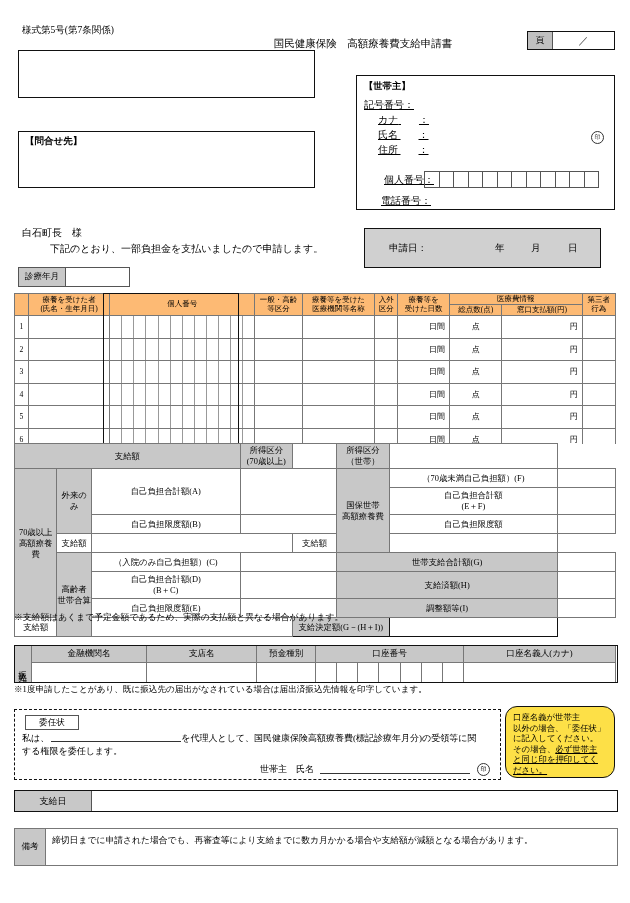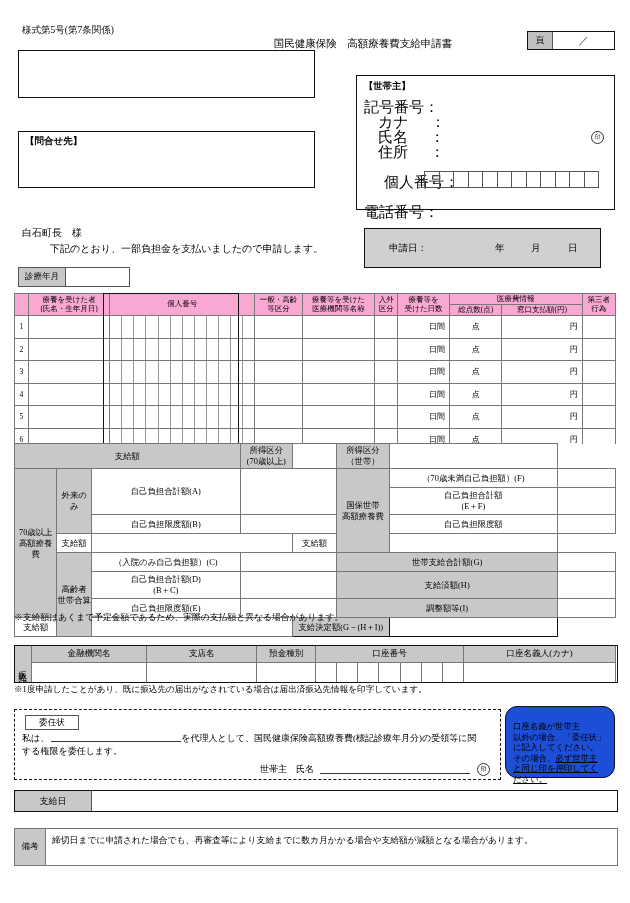--- a/index.html
+++ b/index.html
@@ -55,21 +55,21 @@
     border: 1.6px solid #111;
   }
   #contact-box .t { position:absolute; left: 6px; top: 3px; font-size: 9.5px; font-weight: bold; }
 
   
   #household-box {
     left: 356px; top: 75px; width: 257px; height: 133px;
     border: 1.6px solid #111;
   }
   #household-box .hh-title { position:absolute; left: 7px; top: 4px; font-size: 9.3px; font-weight: bold; }
-  .hh-row { position: absolute; font-size: 15px; }
+  .hh-row { position: absolute; font-size: 10px; text-decoration: underline; }
   #hh-seal {
     position:absolute; right: 10px; top: 55px;
     width: 11px; height: 11px; border: 1px solid #333; border-radius: 50%;
     font-size: 6px; display:flex; align-items:center; justify-content:center;
     color:#333;
   }
   #mynumber-boxes { position:absolute; left: 67px; top: 95px; display:flex; border:1px solid #555; }
   #mynumber-boxes .cell { width: 13.5px; height: 15px; border-right: 1px solid #555; }
   #mynumber-boxes .cell:last-child { border-right: none; }
 
@@ -95,21 +95,21 @@
 
   
   #main-table {
     left: 14px; top: 293px; width: 602px;
     border-collapse: collapse; font-size: 7.6px; position: absolute;
   }
   #main-table td, #main-table th {
     border: 1px solid #777; padding: 0; margin: 0;
     height: 21px; font-weight: normal;
   }
-  #main-table thead th { background: #f9a8d4; line-height: 1.12; font-size: 7.5px; }
+  #main-table thead th { background: #fdba74; line-height: 1.12; font-size: 7.5px; }
   #main-table .c-no { width: 12px; text-align:center; }
   #main-table .c-person { width: 75px; }
   #main-table .c-mynum { width: 134px; padding:0; }
   #main-table .c-kubun { width: 44px; }
   #main-table .c-hosp { width: 66px; }
   #main-table .c-inout { width: 21px; }
   #main-table .c-days { width: 47px; }
   #main-table .c-pts { width: 48px; }
   #main-table .c-pay { width: 74px; }
   #main-table .c-third { width: 30px; }
@@ -183,22 +183,22 @@
   #del-seal {
     position:absolute; left: 462px; top: 53px; width: 11px; height: 11px;
     border: 1px solid #333; border-radius:50%; font-size:6px;
     display:flex; align-items:center; justify-content:center;
   }
 
   
   #callout {
     left: 505px; top: 706px; width: 110px; height: 72px;
     border: 1.5px solid #111; border-radius: 12px;
-    font-size: 8.4px; line-height: 1.25; padding: 15px 5px 0 7px;
-    box-sizing: border-box; background:#1d4ed8;
+    font-size: 8.4px; line-height: 1.25; padding: 6px 5px 0 7px;
+    box-sizing: border-box; background:#fde047;
   }
   #callout u { text-decoration: underline; }
 
   
   #paydate {
     left: 14px; top: 790px; width: 602px; height: 20px;
     border: 1.8px solid #111; display:flex;
   }
   #paydate .lbl { width: 76px; background:#c8c8c8; border-right:1px solid #555;
     display:flex; align-items:center; justify-content:center; font-size: 9px; }
@@ -262,21 +262,21 @@
         <div class="cell"></div>
         <div class="cell"></div>
         <div class="cell"></div>
         <div class="cell"></div>
         <div class="cell"></div>
         <div class="cell"></div>
         <div class="cell"></div>
         <div class="cell"></div>
       </div>
 
-    <div class="hh-row" style="left:7px; top:118px;margin-top:9px;">電話番号：</div>
+    <div class="hh-row" style="left:24px; top:118px;">電話番号：</div>
   </div>
 
   <div class="abs" id="addressee">白石町長　様</div>
   <div class="abs" id="statement">下記のとおり、一部負担金を支払いましたので申請します。</div>
 
   <div class="abs" id="apply-box">
     <div class="lbl">申請日：</div>
     <div class="y">年</div>
     <div class="m">月</div>
     <div class="d">日</div>

